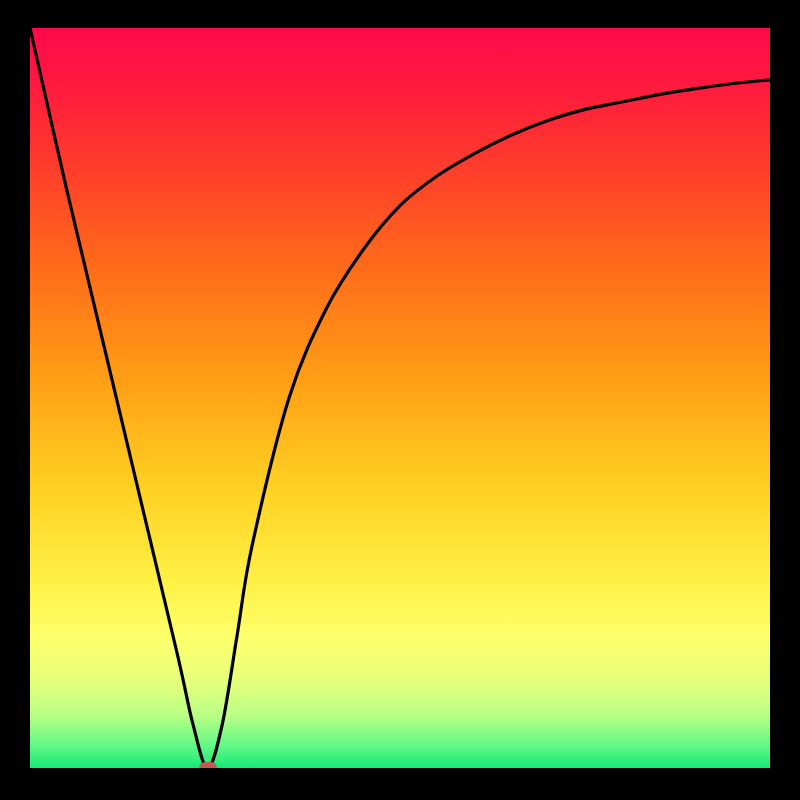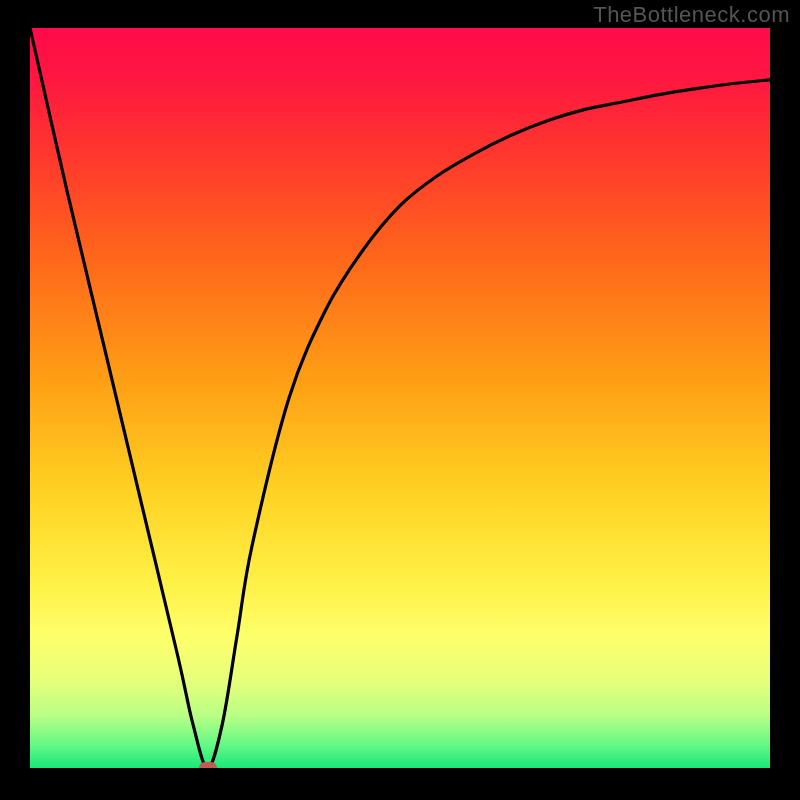--- a/index.html
+++ b/index.html
@@ -50,21 +50,20 @@
     background: #c35a54;
     border-radius: 6px;
     transform: translate(-50%, -50%);
     z-index: 2;
   }
 </style>
 </head>
 <body>
 
 <div class="frame">
-  <div class="watermark">TheBottleneck.com</div>
   <div class="plot-area">
     <svg class="gradient" viewBox="0 0 740 740" preserveAspectRatio="none">
       <defs>
         <linearGradient id="bg" x1="0" y1="0" x2="0" y2="1">
             <stop offset="0%" stop-color="#ff0a4a"></stop>
             <stop offset="7.000000000000001%" stop-color="#ff1840"></stop>
             <stop offset="18%" stop-color="#ff3a2c"></stop>
             <stop offset="32%" stop-color="#ff6a1a"></stop>
             <stop offset="48%" stop-color="#ffa015"></stop>
             <stop offset="62%" stop-color="#ffd022"></stop>

